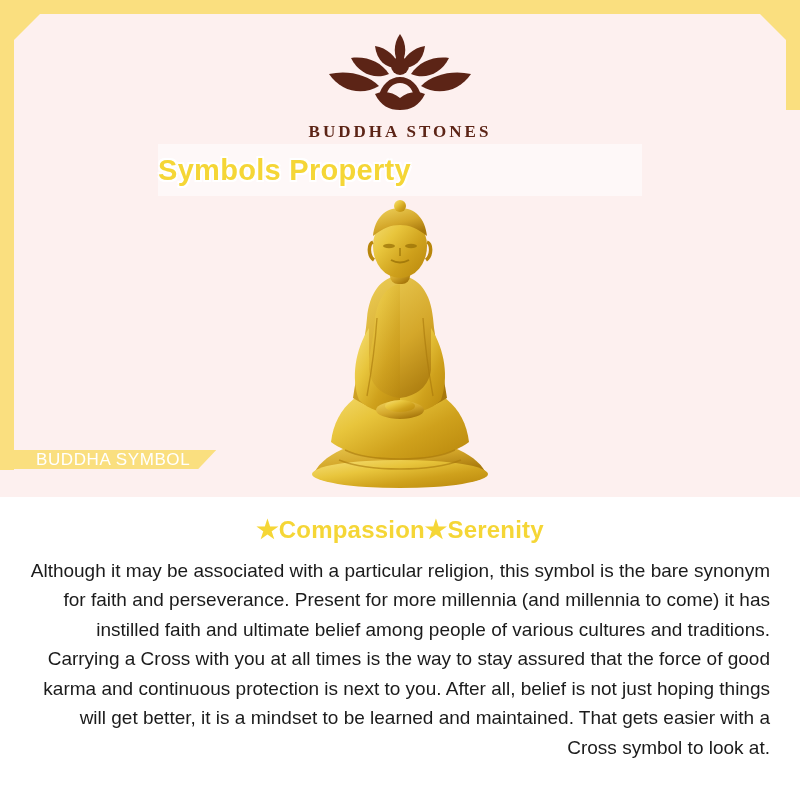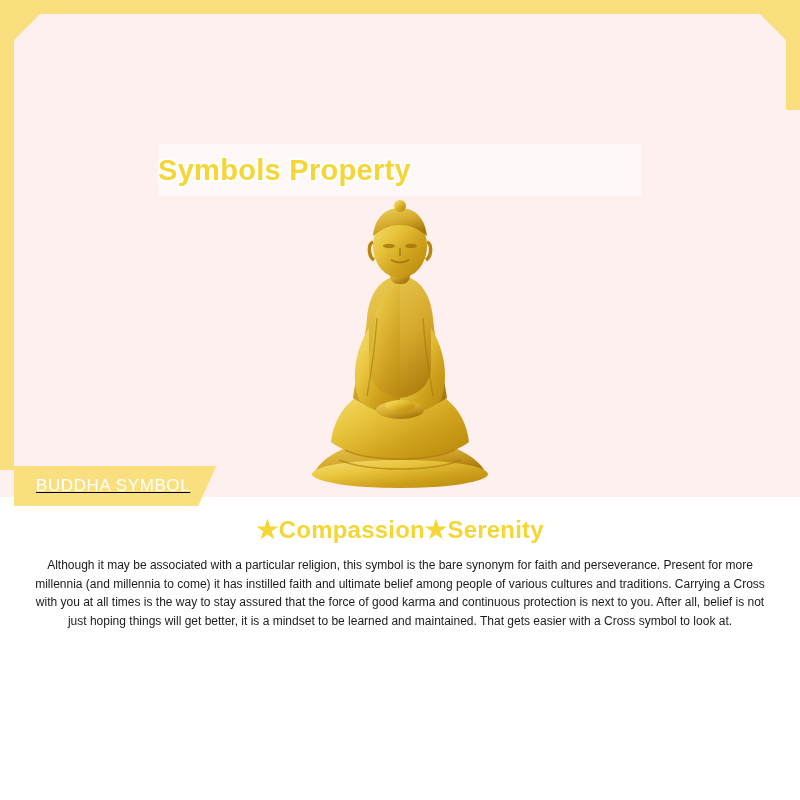--- a/index.html
+++ b/index.html
@@ -120,29 +120,28 @@
     display: flex;
     align-items: flex-start;
     justify-content: center;
     z-index: 2;
   }
 
   
   .ribbon {
     position: absolute;
     left: 14px;
-    top: 466px;
-    height: 40px;
+    top: 450px;
+    height: 19px;
     background: #fadf7f;
     padding: 0 26px 0 22px;
     display: flex;
     align-items: center;
     clip-path: polygon(0 0, 100% 0, calc(100% - 18px) 100%, 0 100%);
     z-index: 4;
-    text-decoration: underline;
   }
   .ribbon-text {
     font-size: 17px;
     color: #ffffff;
     letter-spacing: 0.6px;
     font-family: "Liberation Sans", sans-serif;
   }
 
   
   .panel {
@@ -162,43 +161,64 @@
     text-shadow:
       -1.3px -1.3px 0 #ffffff,
        1.3px -1.3px 0 #ffffff,
       -1.3px  1.3px 0 #ffffff,
        1.3px  1.3px 0 #ffffff;
     letter-spacing: 0.2px;
   }
   .star { font-size: 25px; }
   .body-text {
     margin: 12px 30px 0 30px;
-    font-size: 12px;
+    font-size: 19px;
     line-height: 1.55;
     color: #1b1b1b;
-    text-align: center;
+    text-align: right;
     font-family: "Liberation Sans", sans-serif;
   }
 </style>
 </head>
 <body>
 
 <div class="page">
 
   <div class="corner corner-tl-h"></div>
   <div class="corner corner-tl-v"></div>
   <div class="corner corner-tr-v"></div>
   <div class="corner corner-bl-v"></div>
   <div class="corner corner-br-v"></div>
   <div class="corner corner-bottom-h"></div>
   <div class="diag-tl"></div>
   <div class="diag-tr"></div>
   <div class="diag-bl"></div>
   <div class="diag-br"></div>
 
+  <div class="brand">
+    <span>
+      <svg class="logo-svg" width="170" height="96" viewBox="0 0 170 96" xmlns="http://www.w3.org/2000/svg">
+        <g fill="#5c2416">
+
+          <path d="M85 12 C92 22 92 34 85 44 C78 34 78 22 85 12 Z"></path>
+          <path d="M60 24 C72 26 81 34 85 46 C72 47 62 40 60 24 Z"></path>
+          <path d="M110 24 C108 40 98 47 85 46 C89 34 98 26 110 24 Z"></path>
+          <path d="M36 36 C52 34 66 40 74 52 C60 58 44 52 36 36 Z"></path>
+          <path d="M134 36 C126 52 110 58 96 52 C104 40 118 34 134 36 Z"></path>
+          <path d="M14 52 C32 48 52 52 64 64 C48 74 26 70 14 52 Z"></path>
+          <path d="M156 52 C144 70 122 74 106 64 C118 52 138 48 156 52 Z"></path>
+
+          <circle cx="85" cy="44" r="9"></circle>
+          <path d="M85 55 C95 55 104 63 106 74 L99 74 C97 66 92 61 85 61 C78 61 73 66 71 74 L64 74 C66 63 75 55 85 55 Z"></path>
+          <path d="M60 72 C68 68 78 70 85 76 C92 70 102 68 110 72 C104 84 96 88 85 88 C74 88 66 84 60 72 Z"></path>
+        </g>
+      </svg>
+    </span>
+    <div class="brand-name">BUDDHA STONES</div>
+  </div>
 
   <div class="title-band">
     <div class="title-text">Symbols Property</div>
   </div>
 
   <div class="buddha-wrap">
     <svg width="230" height="300" viewBox="0 0 230 300" xmlns="http://www.w3.org/2000/svg">
       <defs>
         <linearGradient id="gold" x1="0" y1="0" x2="1" y2="1">
           <stop offset="0%" stop-color="#f6e07a"></stop>

